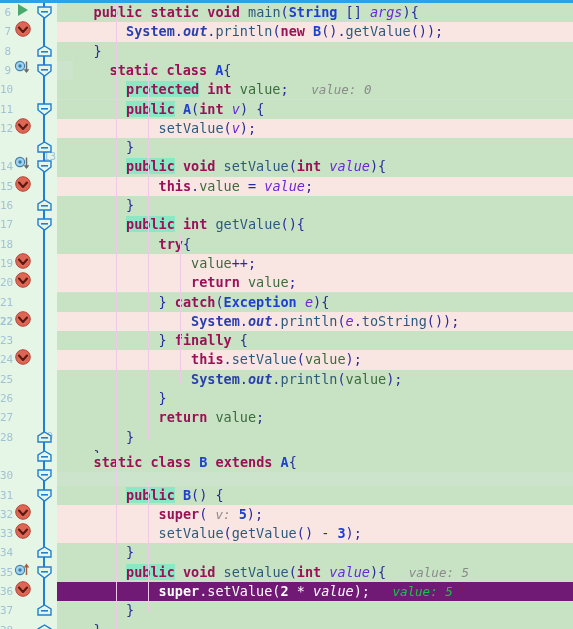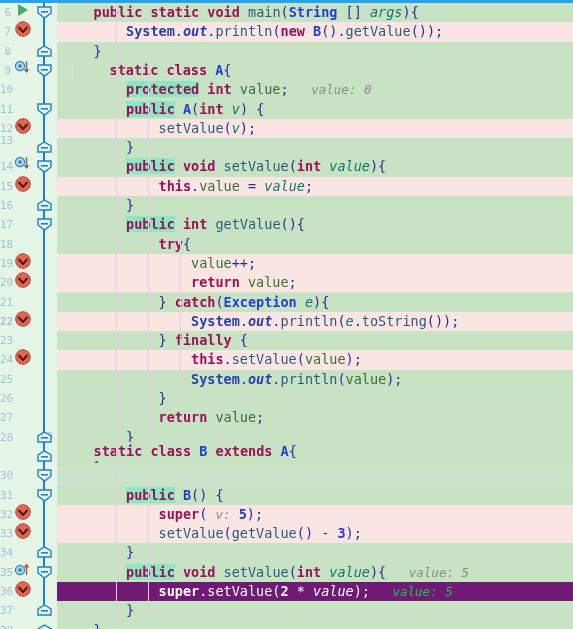--- a/index.html
+++ b/index.html
@@ -39,21 +39,21 @@
   .row.pink{background:#f9e6e3;}
   .row.sel{background:#701a75;}
   .row .txt{position:relative;display:inline-block;padding-left:4px;}
 
   
   .iguide{position:absolute;top:0;width:1px;height:629px;background:#f0c8e8;z-index:12;}
 
   
   .kw{color:#9b1057;font-weight:bold;}
   .cls{color:#1f3fd0;font-weight:bold;}
-  .plain{color:#0f766e;}
+  .plain{color:#6d28d9;}
   .ident{color:#2c5a7c;}
   .fld{color:#3c6b3c;}
   .stat{color:#2a3fae;font-weight:bold;}
   .ital{font-style:italic;}
   .num{color:#1f3fd0;font-weight:bold;}
   .op{color:#2a2a9c;}
   .hl{background:#8ce8c4;}
   .hintp{color:#8a8a8a;font-style:italic;font-size:12.5px;}
   .dbg{color:#8a8a8a;font-style:italic;font-size:12.5px;}
   .dbg-green{color:#19c44a;font-style:italic;font-size:12.5px;}
@@ -75,21 +75,21 @@
 
   <div class="gutter">
     <div class="gutter-line-numbers" id="lineNumbers">
         <div class="lnum" style="top: 3px;">6</div>
         <div class="lnum" style="top: 22.3px;">7</div>
         <div class="lnum" style="top: 41.6px;">8</div>
         <div class="lnum" style="top: 60.9px;">9</div>
         <div class="lnum" style="top: 80.2px;">10</div>
         <div class="lnum" style="top: 99.5px;">11</div>
         <div class="lnum" style="top: 118.8px;">12</div>
-        <div class="lnum" style="top: 131px;">13</div>
+        <div class="lnum" style="top: 147px; margin-left: 43px;">13</div>
         <div class="lnum" style="top: 157.4px;">14</div>
         <div class="lnum" style="top: 176.7px;">15</div>
         <div class="lnum" style="top: 196px;">16</div>
         <div class="lnum" style="top: 215.3px;">17</div>
         <div class="lnum" style="top: 234.6px;">18</div>
         <div class="lnum" style="top: 253.9px;">19</div>
         <div class="lnum" style="top: 273.2px;">20</div>
         <div class="lnum" style="top: 292.5px;">21</div>
         <div class="lnum" style="top: 311.8px; font-weight: bold;">22</div>
         <div class="lnum" style="top: 331.1px;">23</div>
@@ -320,21 +320,21 @@
         <div class="row pink" style="top: 270.2px;"><span class="txt">&nbsp;&nbsp;&nbsp;&nbsp;&nbsp;&nbsp;&nbsp;&nbsp;&nbsp;&nbsp;&nbsp;&nbsp;&nbsp;&nbsp;&nbsp;&nbsp;<span class="kw">return</span> <span class="fld">value</span><span class="op">;</span></span></div>
         <div class="row green" style="top: 289.5px;"><span class="txt">&nbsp;&nbsp;&nbsp;&nbsp;&nbsp;&nbsp;&nbsp;&nbsp;&nbsp;&nbsp;&nbsp;&nbsp;<span class="op">} </span><span class="kw">catch</span><span class="op">(</span><span class="cls">Exception</span> <span class="plain ital">e</span><span class="op">){</span></span></div>
         <div class="row pink" style="top: 308.8px;"><span class="txt">&nbsp;&nbsp;&nbsp;&nbsp;&nbsp;&nbsp;&nbsp;&nbsp;&nbsp;&nbsp;&nbsp;&nbsp;&nbsp;&nbsp;&nbsp;&nbsp;<span class="stat">System</span><span class="op">.</span><span class="stat ital">out</span><span class="op">.</span><span class="ident">println</span><span class="op">(</span><span class="plain ital">e</span><span class="op">.</span><span class="ident">toString</span><span class="op">());</span></span></div>
         <div class="row green" style="top: 328.1px;"><span class="txt">&nbsp;&nbsp;&nbsp;&nbsp;&nbsp;&nbsp;&nbsp;&nbsp;&nbsp;&nbsp;&nbsp;&nbsp;<span class="op">} </span><span class="kw">finally</span><span class="op"> {</span></span></div>
         <div class="row pink" style="top: 347.4px;"><span class="txt">&nbsp;&nbsp;&nbsp;&nbsp;&nbsp;&nbsp;&nbsp;&nbsp;&nbsp;&nbsp;&nbsp;&nbsp;&nbsp;&nbsp;&nbsp;&nbsp;<span class="kw">this</span><span class="op">.</span><span class="ident">setValue</span><span class="op">(</span><span class="fld">value</span><span class="op">);</span></span></div>
         <div class="row green" style="top: 366.7px;"><span class="txt">&nbsp;&nbsp;&nbsp;&nbsp;&nbsp;&nbsp;&nbsp;&nbsp;&nbsp;&nbsp;&nbsp;&nbsp;&nbsp;&nbsp;&nbsp;&nbsp;<span class="stat">System</span><span class="op">.</span><span class="stat ital">out</span><span class="op">.</span><span class="ident">println</span><span class="op">(</span><span class="fld">value</span><span class="op">);</span></span></div>
         <div class="row green" style="top: 386px;"><span class="txt">&nbsp;&nbsp;&nbsp;&nbsp;&nbsp;&nbsp;&nbsp;&nbsp;&nbsp;&nbsp;&nbsp;&nbsp;<span class="op">}</span></span></div>
         <div class="row green" style="top: 405.3px;"><span class="txt">&nbsp;&nbsp;&nbsp;&nbsp;&nbsp;&nbsp;&nbsp;&nbsp;&nbsp;&nbsp;&nbsp;&nbsp;<span class="kw">return</span> <span class="fld">value</span><span class="op">;</span></span></div>
         <div class="row green" style="top: 424.6px;"><span class="txt">&nbsp;&nbsp;&nbsp;&nbsp;&nbsp;&nbsp;&nbsp;&nbsp;<span class="op">}</span></span></div>
         <div class="row green" style="top: 443.9px;"><span class="txt">&nbsp;&nbsp;&nbsp;&nbsp;<span class="op">}</span></span></div>
-        <div class="row green" style="top: 439px;"><span class="txt">&nbsp;&nbsp;&nbsp;&nbsp;<span class="kw">static</span> <span class="kw">class</span> <span class="cls">B</span> <span class="kw">extends</span> <span class="cls">A</span><span class="op">{</span></span></div>
+        <div class="row green" style="top: 450px;"><span class="txt">&nbsp;&nbsp;&nbsp;&nbsp;<span class="kw">static</span> <span class="kw">class</span> <span class="cls">B</span> <span class="kw">extends</span> <span class="cls">A</span><span class="op">{</span></span></div>
         <div class="row green" style="top: 482.5px;"><span class="txt">&nbsp;&nbsp;&nbsp;&nbsp;&nbsp;&nbsp;&nbsp;&nbsp;<span class="kw hl">public</span> <span class="cls">B</span><span class="op">() {</span></span></div>
         <div class="row pink" style="top: 501.8px;"><span class="txt">&nbsp;&nbsp;&nbsp;&nbsp;&nbsp;&nbsp;&nbsp;&nbsp;&nbsp;&nbsp;&nbsp;&nbsp;<span class="kw">super</span><span class="op">(</span> <span class="hintp">v:</span> <span class="num">5</span><span class="op">);</span></span></div>
         <div class="row pink" style="top: 521.1px;"><span class="txt">&nbsp;&nbsp;&nbsp;&nbsp;&nbsp;&nbsp;&nbsp;&nbsp;&nbsp;&nbsp;&nbsp;&nbsp;<span class="ident">setValue</span><span class="op">(</span><span class="ident">getValue</span><span class="op">() - </span><span class="num">3</span><span class="op">);</span></span></div>
         <div class="row green" style="top: 540.4px;"><span class="txt">&nbsp;&nbsp;&nbsp;&nbsp;&nbsp;&nbsp;&nbsp;&nbsp;<span class="op">}</span></span></div>
         <div class="row green" style="top: 559.7px;"><span class="txt">&nbsp;&nbsp;&nbsp;&nbsp;&nbsp;&nbsp;&nbsp;&nbsp;<span class="kw hl">public</span> <span class="kw">void</span> <span class="ident">setValue</span><span class="op">(</span><span class="kw">int</span> <span class="plain ital">value</span><span class="op">){</span></span><span class="dbg">&nbsp;&nbsp;&nbsp;value: 5</span></div>
         <div class="row sel" style="top: 579px;"><span class="txt">&nbsp;&nbsp;&nbsp;&nbsp;&nbsp;&nbsp;&nbsp;&nbsp;&nbsp;&nbsp;&nbsp;&nbsp;<span class="kw">super</span><span class="op">.</span><span class="ident">setValue</span><span class="op">(</span><span class="num">2</span><span class="op"> * </span><span class="plain ital">value</span><span class="op">);</span></span><span class="dbg-green">&nbsp;&nbsp;&nbsp;value: 5</span></div>
         <div class="row green" style="top: 598.3px;"><span class="txt">&nbsp;&nbsp;&nbsp;&nbsp;&nbsp;&nbsp;&nbsp;&nbsp;<span class="op">}</span></span></div>
         <div class="row green" style="top: 617.6px;"><span class="txt">&nbsp;&nbsp;&nbsp;&nbsp;<span class="op">}</span></span></div>
       </div>
   </div>

